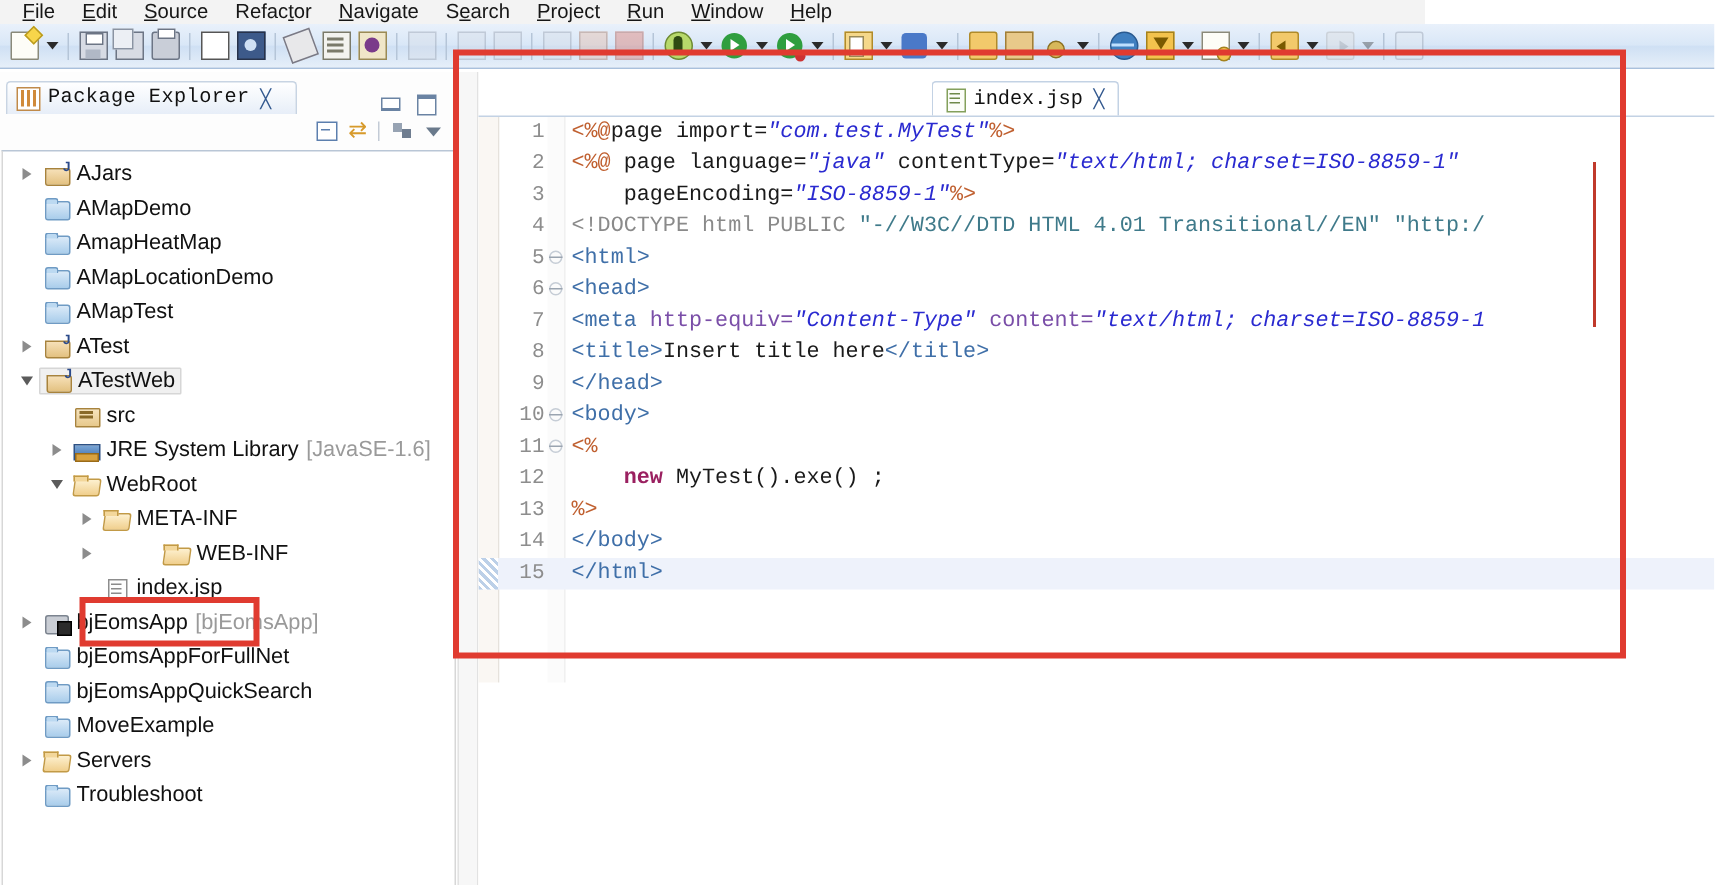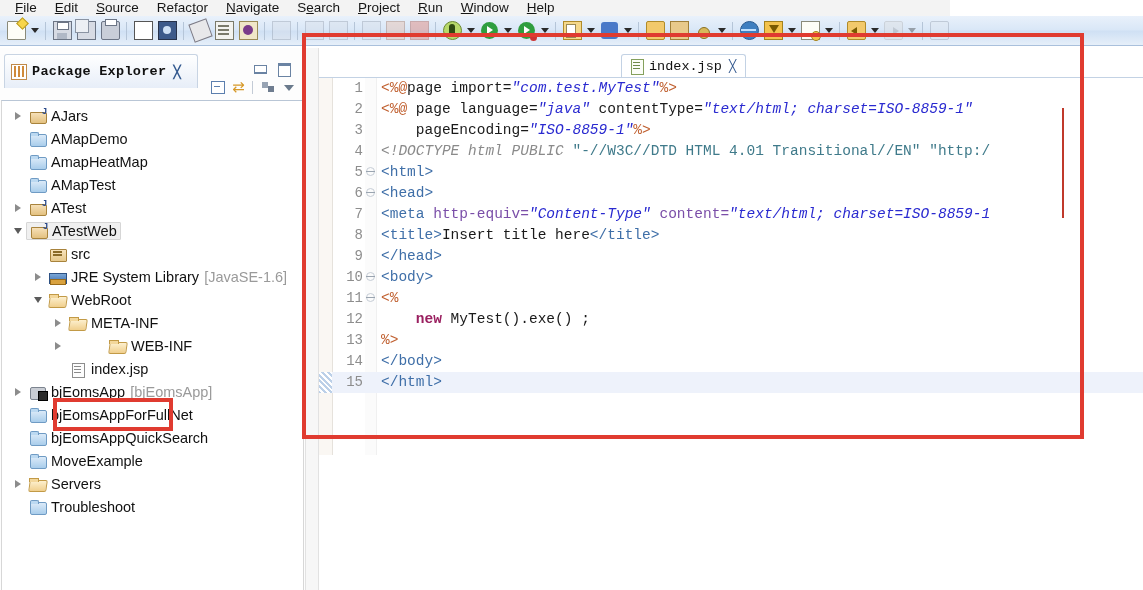--- a/index.html
+++ b/index.html
@@ -128,29 +128,28 @@
     width: 305px; height: 542px;
     background: #fdfdfd;
     box-sizing: border-box;
   }
   #pkg-tabrow {
     position: absolute; left: 4px; top: 6px;
     width: 297px; height: 22px;
   }
   #pkg-tab {
     position: absolute; left: 0; top: 0;
-    height: 34px;
+    height: 22px;
     background: linear-gradient(to bottom,#ffffff,#e7eef8);
     border: 1px solid #c8d4e3;
     border-bottom: none;
     border-radius: 3px 3px 0 0;
     display: flex; align-items: center;
     padding: 0 8px 0 6px;
     box-sizing: border-box;
-    font-weight: bold;
   }
   .pkg-tab-icon {
     width: 14px; height: 14px; margin-right: 5px;
     background: #fff; border: 1px solid #c08a4a; position: relative;
   }
   .pkg-tab-icon::before { content:""; position:absolute; left:2px; top:1px; width:2px; height:11px; background:#d08a3a; }
   .pkg-tab-icon::after { content:""; position:absolute; left:6px; top:1px; width:2px; height:11px; background:#d08a3a; box-shadow:4px 0 0 #d08a3a; }
   #pkg-tab-label {
     font-family: "Liberation Mono", monospace;
     font-size: 13.5px;
@@ -449,21 +448,21 @@
     background: repeating-linear-gradient(45deg,#bcd0e8 0 2px,#ffffff 2px 4px);
   }
   
   .t-plain { color: #1a1a1a; }
   .t-tag   { color: #3f6fa8; }
   .t-attr  { color: #7a4ea8; }
   .t-str   { color: #2a2ad0; font-style: italic; }
   .t-dir   { color: #c06030; }
   .t-kw    { color: #9a2060; font-weight: bold; }
   .t-teal  { color: #3f7a8a; }
-  .t-doctype { color: #8a8a8a; font-style: italic; }
+  .t-doctype { color: #8a8a8a; }
 
   #caret {
     position: absolute;
     left: 743px; top: 30px;
     width: 2px; height: 110px;
     background: #c0392b;
   }
 
   
   .red-box {
@@ -644,20 +643,27 @@
           <span class="row-label-box">
             <span class="tnode-icon ic-folder-blue"></span>
             <span>AMapDemo</span>
           </span>
         </div>
         <div class="tree-row" style="padding-left: 8px;">
           <span class="twisty"></span>
           <span class="row-label-box">
             <span class="tnode-icon ic-folder-blue"></span>
             <span>AmapHeatMap</span>
+          </span>
+        </div>
+        <div class="tree-row" style="padding-left: 8px;">
+          <span class="twisty"></span>
+          <span class="row-label-box">
+            <span class="tnode-icon ic-folder-blue"></span>
+            <span>AMapLocationDemo</span>
           </span>
         </div>
         <div class="tree-row" style="padding-left: 8px;">
           <span class="twisty"></span>
           <span class="row-label-box">
             <span class="tnode-icon ic-folder-blue"></span>
             <span>AMapTest</span>
           </span>
         </div>
         <div class="tree-row" style="padding-left: 8px;">

